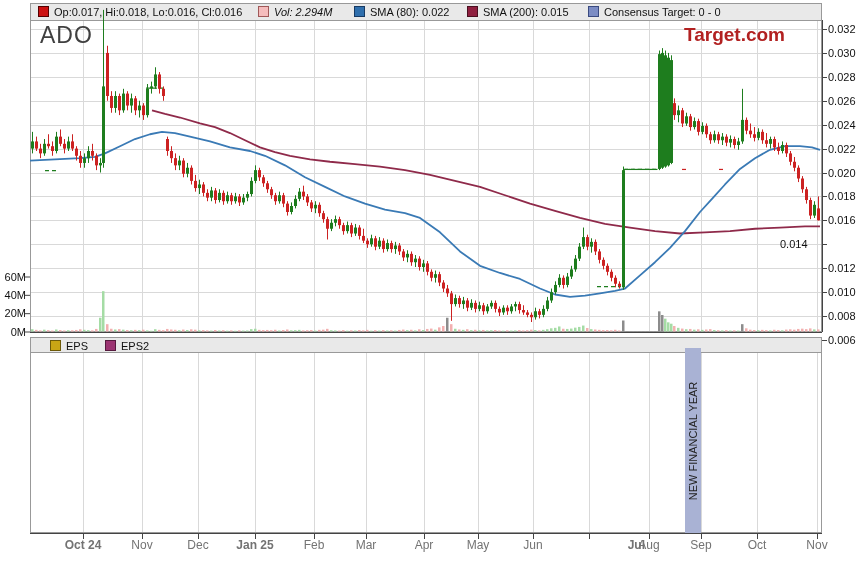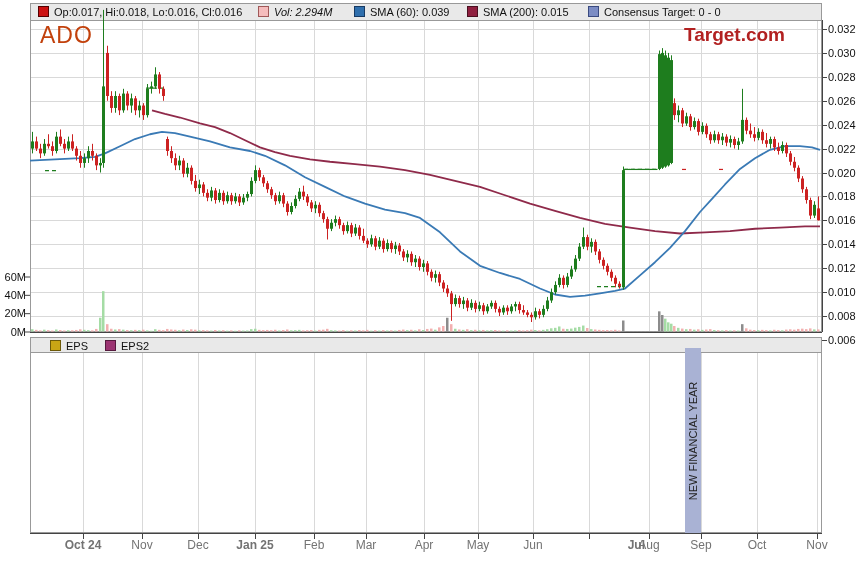--- a/index.html
+++ b/index.html
@@ -8,21 +8,21 @@
   .layer{position:absolute;left:0;top:0;width:859px;height:566px;}
   #bg-layer{z-index:1;}
   #chart-svg{position:absolute;left:0;top:0;z-index:2;}
   #text-layer{z-index:3;pointer-events:none;}
   .legend-bar{position:absolute;left:30px;top:3px;width:792px;height:18px;box-sizing:border-box;
               background:#e9e9e9;border:1px solid #999;}
   .eps-legend-bar{position:absolute;left:30px;top:337px;width:792px;height:16px;box-sizing:border-box;
               background:#e9e9e9;border:1px solid #999;border-bottom:1px solid #bbb;}
   .legend-item{position:absolute;top:4px;font-size:11px;color:#111;white-space:nowrap;}
   .legend-item .sq{display:inline-block;width:9px;height:9px;margin-right:5px;position:relative;top:1px;}
-  .ticker{position:absolute;left:40px;top:22px;font-size:23px;color:#c2410c;letter-spacing:1px;}
+  .ticker{position:absolute;left:40px;top:22px;font-size:23px;color:#404040;letter-spacing:1px;}
   .brand{position:absolute;left:684px;top:24px;font-size:19px;font-weight:bold;color:#b22121;}
   .axis-label{position:absolute;font-size:11px;color:#111;}
   .vol-label{width:26px;text-align:right;}
   .month-label{position:absolute;top:538px;width:52px;text-align:center;font-size:12px;color:#737373;}
   .banner{position:absolute;left:685px;top:348px;width:16px;height:185px;}
   .banner-inner{position:absolute;left:50%;top:50%;transform:translate(-50%,-50%) rotate(-90deg);
                 white-space:nowrap;font-size:11px;color:#222;}
 </style>
 </head>
 <body>
@@ -714,39 +714,39 @@
 
   <div class="layer" id="text-layer">
     <div class="ticker">ADO</div>
     <div class="brand">Target.com</div>
     <div class="banner" id="fy-banner" style="background: rgb(169, 178, 212);">
       <span class="banner-inner">NEW FINANCIAL YEAR</span>
     </div>
     <div id="legend-items">
         <span class="legend-item" style="left: 38px; top: 5px;"><span class="sq" style="background: rgb(204, 17, 17); border: 1px solid rgb(85, 0, 0);"></span><span>Op:0.017, Hi:0.018, Lo:0.016, Cl:0.016</span></span>
         <span class="legend-item" style="left: 258px; top: 5px; font-style: italic;"><span class="sq" style="background: rgb(245, 188, 188); border: 1px solid rgb(160, 88, 88);"></span><span>Vol: 2.294M</span></span>
-        <span class="legend-item" style="left: 354px; top: 5px;"><span class="sq" style="background: rgb(47, 111, 173); border: 1px solid rgb(23, 58, 99);"></span><span>SMA (60): 0.039</span></span>
+        <span class="legend-item" style="left: 354px; top: 5px;"><span class="sq" style="background: rgb(47, 111, 173); border: 1px solid rgb(23, 58, 99);"></span><span>SMA (80): 0.022</span></span>
         <span class="legend-item" style="left: 467px; top: 5px;"><span class="sq" style="background: rgb(143, 31, 63); border: 1px solid rgb(74, 15, 32);"></span><span>SMA (200): 0.015</span></span>
         <span class="legend-item" style="left: 588px; top: 5px;"><span class="sq" style="background: rgb(123, 140, 196); border: 1px solid rgb(58, 74, 128);"></span><span>Consensus Target: 0 - 0</span></span>
       </div>
     <div id="eps-items">
         <span class="legend-item" style="left: 38px; top: 339px; padding-left: 12px;"><span class="sq" style="background: rgb(200, 165, 21); border: 1px solid rgb(109, 90, 8);"></span><span>EPS</span></span>
         <span class="legend-item" style="left: 105px; top: 339px;"><span class="sq" style="background: rgb(156, 52, 114); border: 1px solid rgb(85, 26, 62);"></span><span>EPS2</span></span>
       </div>
     <div id="axis-labels">
         <div class="axis-label" style="left: 828px; top: 23px;">0.032</div>
         <div class="axis-label" style="left: 828px; top: 46.92px;">0.030</div>
         <div class="axis-label" style="left: 828px; top: 70.84px;">0.028</div>
         <div class="axis-label" style="left: 828px; top: 94.76px;">0.026</div>
         <div class="axis-label" style="left: 828px; top: 118.68px;">0.024</div>
         <div class="axis-label" style="left: 828px; top: 142.6px;">0.022</div>
         <div class="axis-label" style="left: 828px; top: 166.52px;">0.020</div>
         <div class="axis-label" style="left: 828px; top: 190.44px;">0.018</div>
         <div class="axis-label" style="left: 828px; top: 214.36px;">0.016</div>
-        <div class="axis-label" style="left: 828px; top: 238.28px;">0.014</div>
+        <div class="axis-label" style="left: 780px; top: 238.28px;">0.014</div>
         <div class="axis-label" style="left: 828px; top: 262.2px;">0.012</div>
         <div class="axis-label" style="left: 828px; top: 286.12px;">0.010</div>
         <div class="axis-label" style="left: 828px; top: 310.04px;">0.008</div>
         <div class="axis-label" style="left: 828px; top: 333.96px;">0.006</div>
         <div class="axis-label vol-label" style="left: 0px; top: 270.5px;">60M</div>
         <div class="axis-label vol-label" style="left: 0px; top: 288.833px;">40M</div>
         <div class="axis-label vol-label" style="left: 0px; top: 307.167px;">20M</div>
         <div class="axis-label vol-label" style="left: 0px; top: 325.5px;">0M</div>
         <div class="month-label" style="left: 57px; font-weight: bold;">Oct 24</div>
         <div class="month-label" style="left: 116px; font-weight: normal;">Nov</div>

